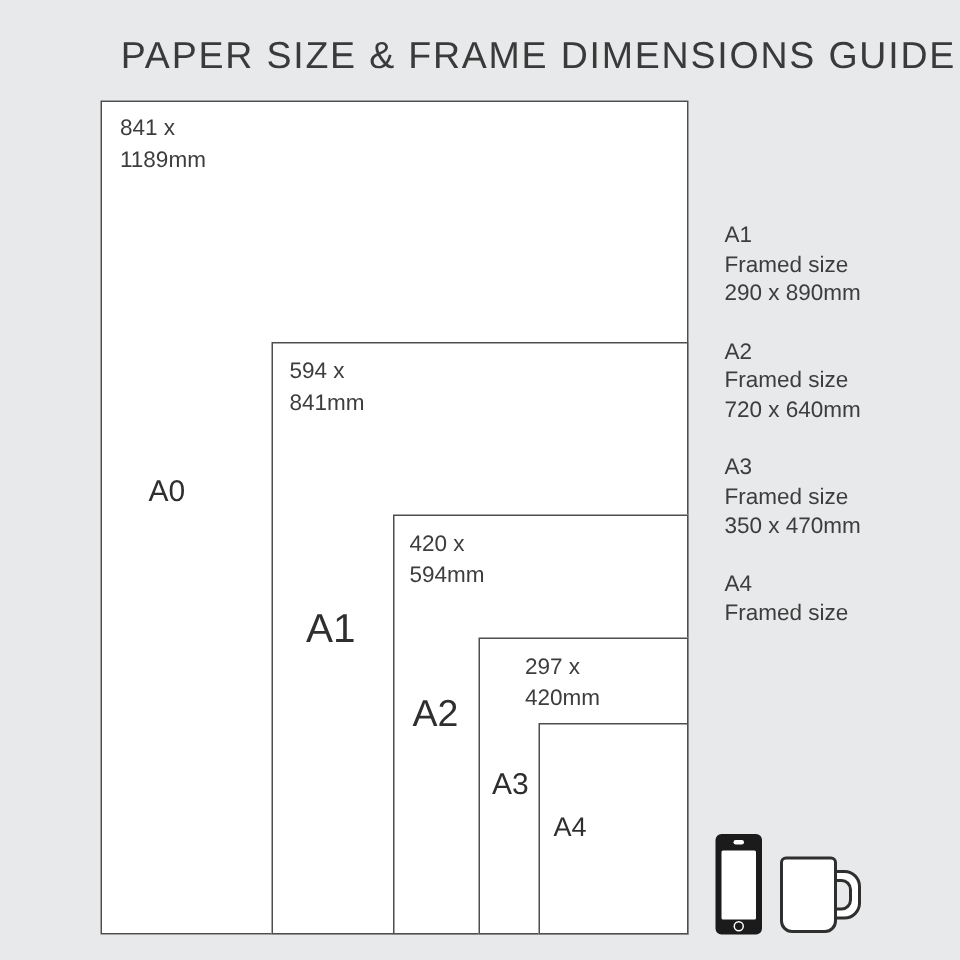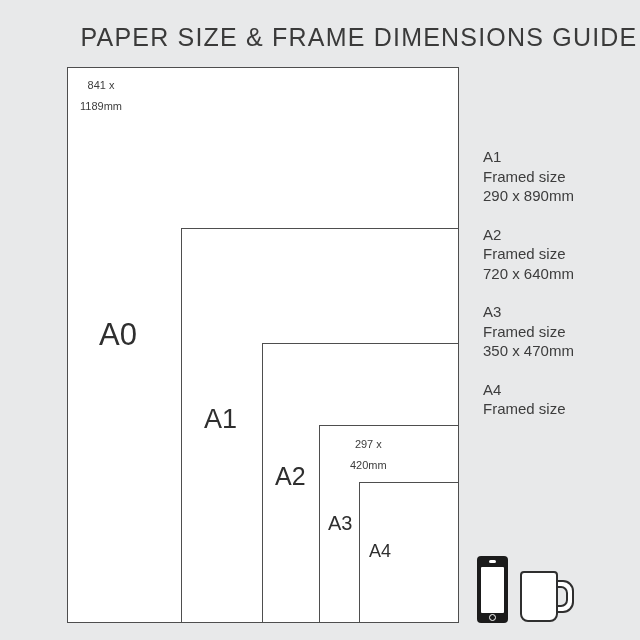--- a/index.html
+++ b/index.html
@@ -18,29 +18,29 @@
   .rect {
     position:absolute; background:#ffffff;
     border:1.5px solid #4e4e4e; box-sizing:border-box;
   }
   .rect-a0 { left:67px;  top:67px;  width:392px; height:556px; }
   .rect-a1 { left:181px; top:228px; width:278px; height:395px; }
   .rect-a2 { left:262px; top:343px; width:197px; height:280px; }
   .rect-a3 { left:319px; top:425px; width:140px; height:198px; }
   .rect-a4 { left:359px; top:482px; width:100px; height:141px; }
 
-  .dims { position:absolute; font-size:11px; line-height:21px; white-space:nowrap;text-align:center; }
+  .dims { position:absolute; font-size:15px; line-height:21px; white-space:nowrap; }
   .dims-a0 { left:80px;  top:75px; }
   .dims-a1 { left:193px; top:237px; }
   .dims-a2 { left:273px; top:352px; }
   .dims-a3 { left:350px; top:434px; }
   .dims-a4 { left:371px; top:490px; }
 
   .size-label { position:absolute; color:#2f2f2f; white-space:nowrap; }
-  .size-a0 { left:99px;  top:317px; font-size:31px; }
+  .size-a0 { left:99px;  top:317px; font-size:20px; }
   .size-a1 { left:204px; top:404px; font-size:27px; }
   .size-a2 { left:275px; top:462px; font-size:25px; }
   .size-a3 { left:328px; top:512px; font-size:20px; }
   .size-a4 { left:369px; top:541px; font-size:18px; }
 
   .legend {
     position:absolute; left:483px; top:147px;
     font-size:15px; line-height:19.5px;
   }
   .legend-block { margin-bottom:19px; }
@@ -90,20 +90,28 @@
   <div class="rect rect-a0"></div>
   <div class="rect rect-a1"></div>
   <div class="rect rect-a2"></div>
   <div class="rect rect-a3"></div>
   <div class="rect rect-a4"></div>
 
   <div class="dims dims-a0">
     <div>841 x</div>
     <div>1189mm</div>
   </div>
+  <div class="dims dims-a1">
+    <div>594 x</div>
+    <div>841mm</div>
+  </div>
+  <div class="dims dims-a2">
+    <div>420 x</div>
+    <div>594mm</div>
+  </div>
   <div class="dims dims-a3">
     <div>297 x</div>
     <div>420mm</div>
   </div>
 
   <div class="size-label size-a0">A0</div>
   <div class="size-label size-a1">A1</div>
   <div class="size-label size-a2">A2</div>
   <div class="size-label size-a3">A3</div>
   <div class="size-label size-a4">A4</div>

